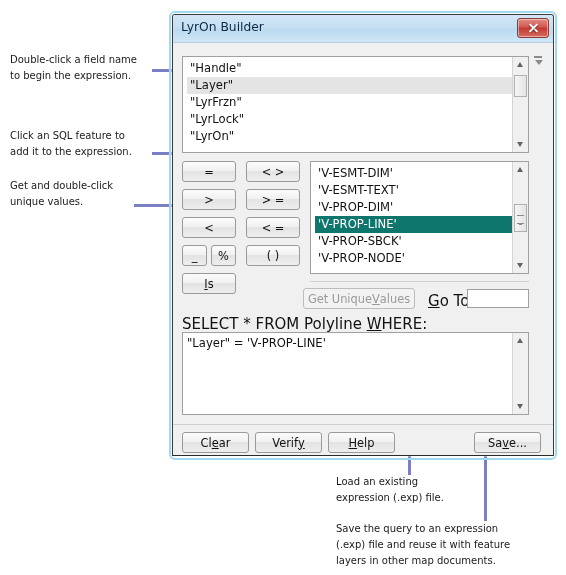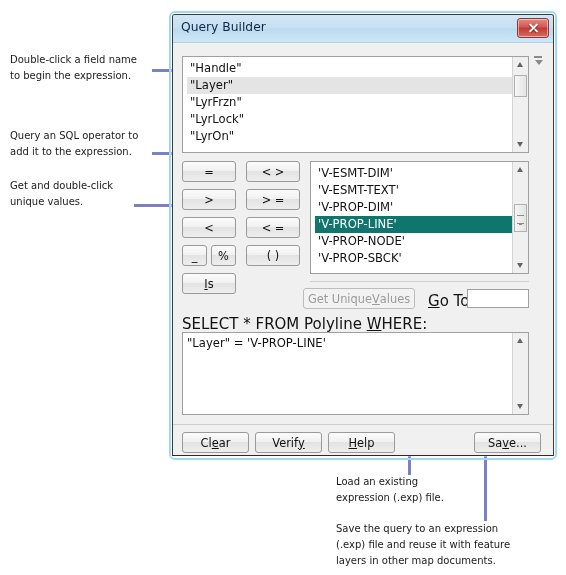--- a/index.html
+++ b/index.html
@@ -267,21 +267,21 @@
   }
 </style>
 </head>
 <body>
 
 <div class="annot" style="left:10px; top:52px; width:150px;">Double-click a field name
 to begin the expression.</div>
 <div class="leader" style="left:152px; top:69px; width:30px;"></div>
 <div class="dot" style="left:178px; top:67px;"></div>
 
-<div class="annot" style="left:10px; top:128px; width:150px;">Query an SQL operator to
+<div class="annot" style="left:10px; top:128px; width:150px;">Click an SQL feature to
 add it to the expression.</div>
 <div class="leader" style="left:152px; top:152px; width:40px;"></div>
 <div class="dot" style="left:188px; top:150px;"></div>
 
 <div class="annot" style="left:10px; top:178px; width:150px;">Get and double-click
 unique values.</div>
 <div class="leader" style="left:134px; top:204px; width:184px;"></div>
 <div class="dot" style="left:314px; top:202px;"></div>
 
 <div class="annot" style="left:336px; top:474px; width:210px;">Load an existing
@@ -292,21 +292,21 @@
 <div class="annot" style="left:336px; top:521px; width:226px;">Save the query to an expression
 (.exp) file and reuse it with feature
 layers in other map documents.</div>
 <div class="leader-v" style="left:484px; top:403px; height:118px;"></div>
 <div class="dot" style="left:481px; top:399px;"></div>
 
 <div id="dialog-outerglow"></div>
 <div id="dialog">
 
   <div class="titlebar">
-    <div class="title-text">Query Builder</div>
+    <div class="title-text">LyrOn Builder</div>
     <div class="close-btn"></div>
   </div>
 
   <div class="client">
 
     <div class="grip-icon" style="left:359px; top:11px;"></div>
 
     <div class="listbox" style="left:9px; top:13px; width:347px; height:97px;">
       <div class="items">
         <div class="row">"Handle"</div>
@@ -362,22 +362,22 @@
     <div class="btn" style="left:137px; top:202px; width:54px; height:21px;">No<u>t</u></div>
 
     <div class="btn" style="left:9px; top:230px; width:54px; height:21px;"><u>I</u>s</div>
 
     <div class="listbox" style="left:137px; top:118px; width:219px; height:113px;">
       <div class="items">
         <div class="row">'V-ESMT-DIM'</div>
         <div class="row">'V-ESMT-TEXT'</div>
         <div class="row">'V-PROP-DIM'</div>
         <div class="row sel-blue">'V-PROP-LINE'</div>
+        <div class="row">'V-PROP-SBCK'</div>
         <div class="row">'V-PROP-NODE'</div>
-        <div class="row">'V-PROP-SBCK'</div>
       </div>
       <div class="sb">
         <div class="arrow up">
             <i></i>
           </div>
         <div class="thumb grip" style="top:42px; height:28px;"></div>
         <div class="arrow dn">
             <i></i>
           </div>
       </div>

